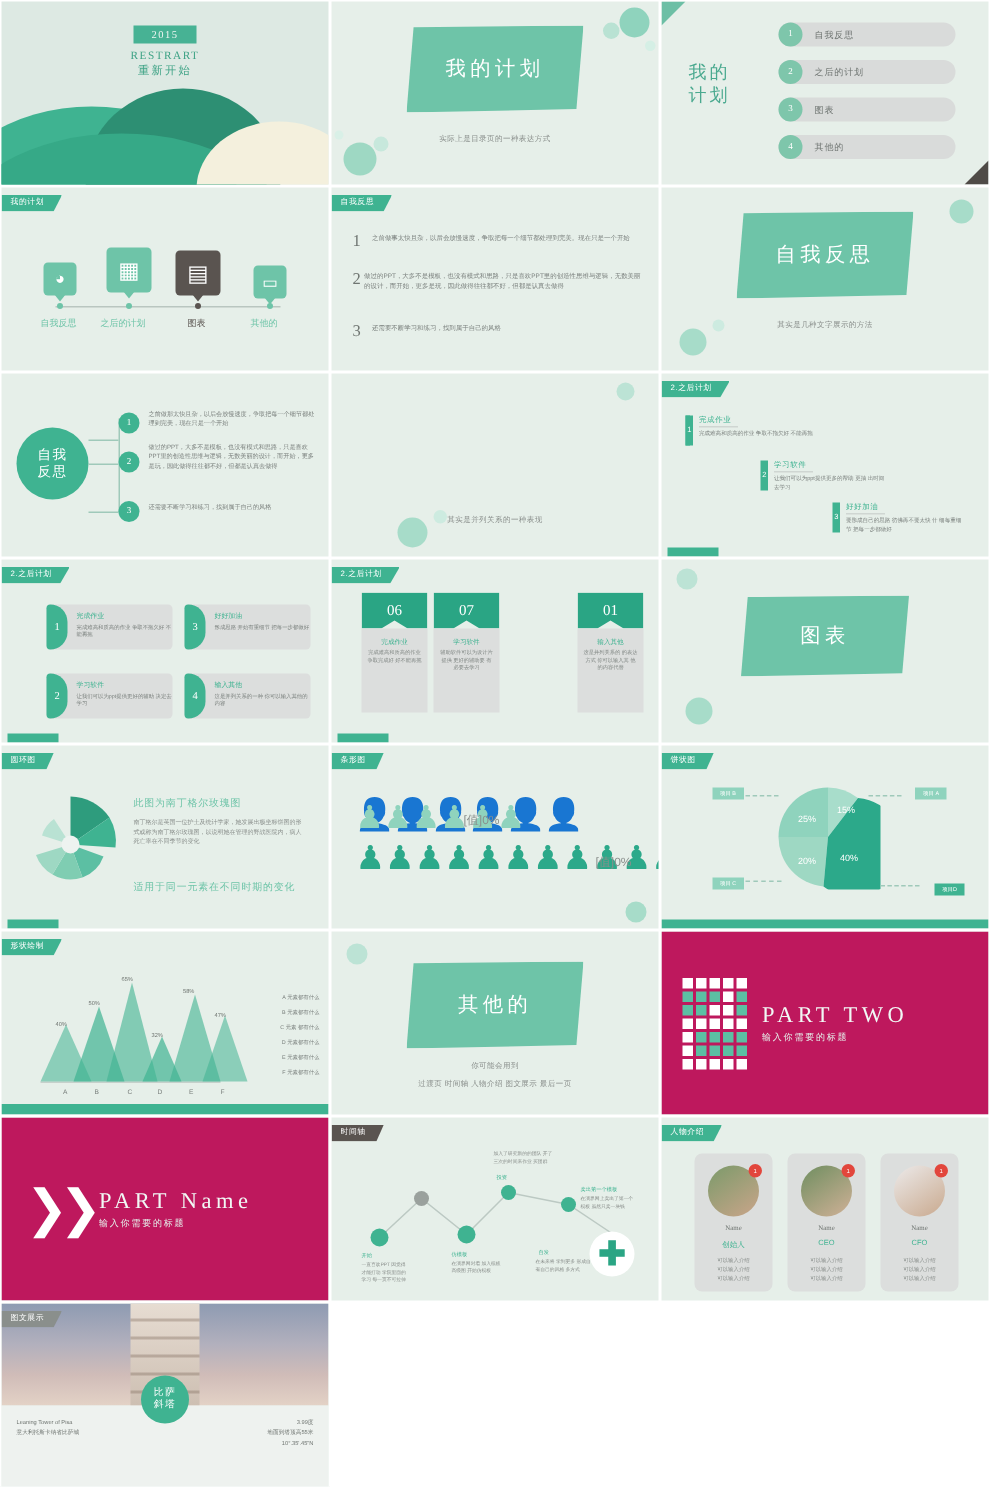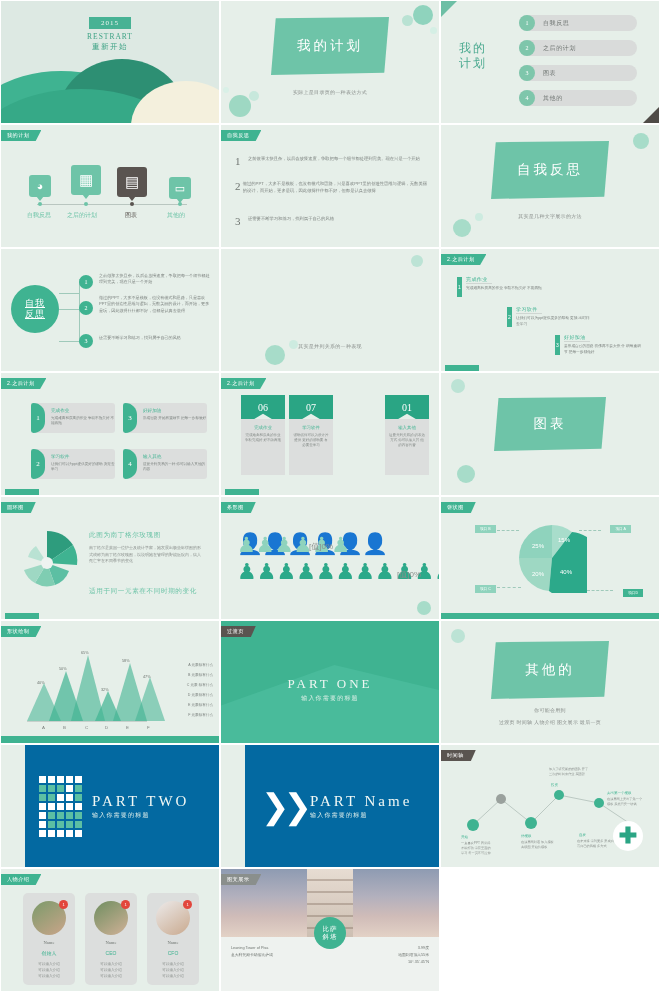--- a/index.html
+++ b/index.html
@@ -123,21 +123,21 @@
   
   .s5 .item { position: absolute; left: 14px; width: 196px; display: flex; }
   .s5 .n { font-family: "Liberation Serif", serif; color: #6f7571; font-size: 11px; width: 13px; }
   .s5 .tx { font-size: 4.3px; line-height: 7px; color: #7b817e; }
 
   
   .s7 .bub {
     position: absolute; left: 10px; top: 36px; width: 48px; height: 48px;
     border-radius: 50%; background: #3fb391; color: #fff;
     display: flex; flex-direction: column; align-items: center; justify-content: center;
-    font-size: 9px; line-height: 11px; letter-spacing: 1px; text-decoration: underline;
+    font-size: 9px; line-height: 11px; letter-spacing: 1px;
   }
   .s7 .nd {
     position: absolute; width: 14px; height: 14px; border-radius: 50%;
     background: #3fb391; color: #fff; font-size: 6px;
     display: flex; align-items: center; justify-content: center;
     font-family: "Liberation Serif", serif;
   }
   .s7 .tx { position: absolute; left: 98px; font-size: 4.1px; line-height: 6.4px; color: #7b817e; width: 112px; }
   .s9 .bar { position: absolute; width: 3px; background: #3fb391; }
   .s9 .h { font-size: 5px; color: #3fb391; letter-spacing: .4px; }
@@ -202,21 +202,21 @@
   }
   .part .mt { color: #eef6f2; font-size: 13px; letter-spacing: 3px; font-family: "Liberation Serif", serif; }
   .part .ms { color: #e3f1ea; font-size: 6px; letter-spacing: 1.2px; margin-top: 2px; }
   .roof {
     position: absolute; left: 0; bottom: 0; width: 100%; height: 78px;
     background: #49bb9b;
     clip-path: polygon(0 100%, 100% 100%, 100% 32%, 52% 0%, 0 52%);
   }
 
   
-  .p2 { position: absolute; inset: 0; background: #0369a1; display: flex; align-items: center; margin-left: 24px; }
+  .p2 { position: absolute; inset: 0; background: #be185d; display: flex; align-items: center; }
   .p2 .txtblk { margin-left: 10px; }
   .p2 .mt { color: #f1f8f5; font-size: 15px; letter-spacing: 3px; font-family: "Liberation Serif", serif; }
   .p2 .ms { color: #e6f3ed; font-size: 6px; letter-spacing: 1.2px; margin-top: 1px; }
   .dotmat { display: grid; grid-template-columns: repeat(5, 7px); grid-auto-rows: 7px; gap: 2px; margin-left: 14px; }
   .dotmat i { display: block; width: 7px; height: 7px; background: #fff; }
   .dotmat i.dim { background: #5cbfa3; }
   .chev { margin-left: 16px; color: #fff; font-size: 34px; line-height: 30px; letter-spacing: -6px; }
 
   
   .s21 .node { position: absolute; border-radius: 50%; background: #3fb391; }
@@ -554,30 +554,20 @@
     <div class="xl" style="left:146px">F</div>
     <div class="leg" style="top:42px">A 元素都有什么</div>
     <div class="leg" style="top:52px">B 元素都有什么</div>
     <div class="leg" style="top:62px">C 元素 都有什么</div>
     <div class="leg" style="top:72px">D 元素都有什么</div>
     <div class="leg" style="top:82px">E 元素都有什么</div>
     <div class="leg" style="top:92px">F 元素都有什么</div>
     <div class="bottombar"></div>
   </div>
 
-  <div class="slide">
-    <div class="part">
-      <div class="roof"></div>
-      <div style="position:relative;z-index:2;text-align:center;margin-top:14px">
-        <div class="mt">PART  ONE</div>
-        <div class="ms">输入你需要的标题</div>
-      </div>
-    </div>
-    <div class="tag dark" style="z-index:9">过渡页</div>
-  </div>
 
   <div class="slide">
     <div class="circ" style="left:10px;top:8px;width:14px;height:14px;background:#bce3d5;"></div>
     <div class="banner" style="top:20px">
         <span>其他的</span>
       </div>
     <div class="bansub" style="top:86px">你可能会用到</div>
     <div class="bansub" style="top:98px">过渡页  时间轴  人物介绍  图文展示  最后一页</div>
   </div>
 

